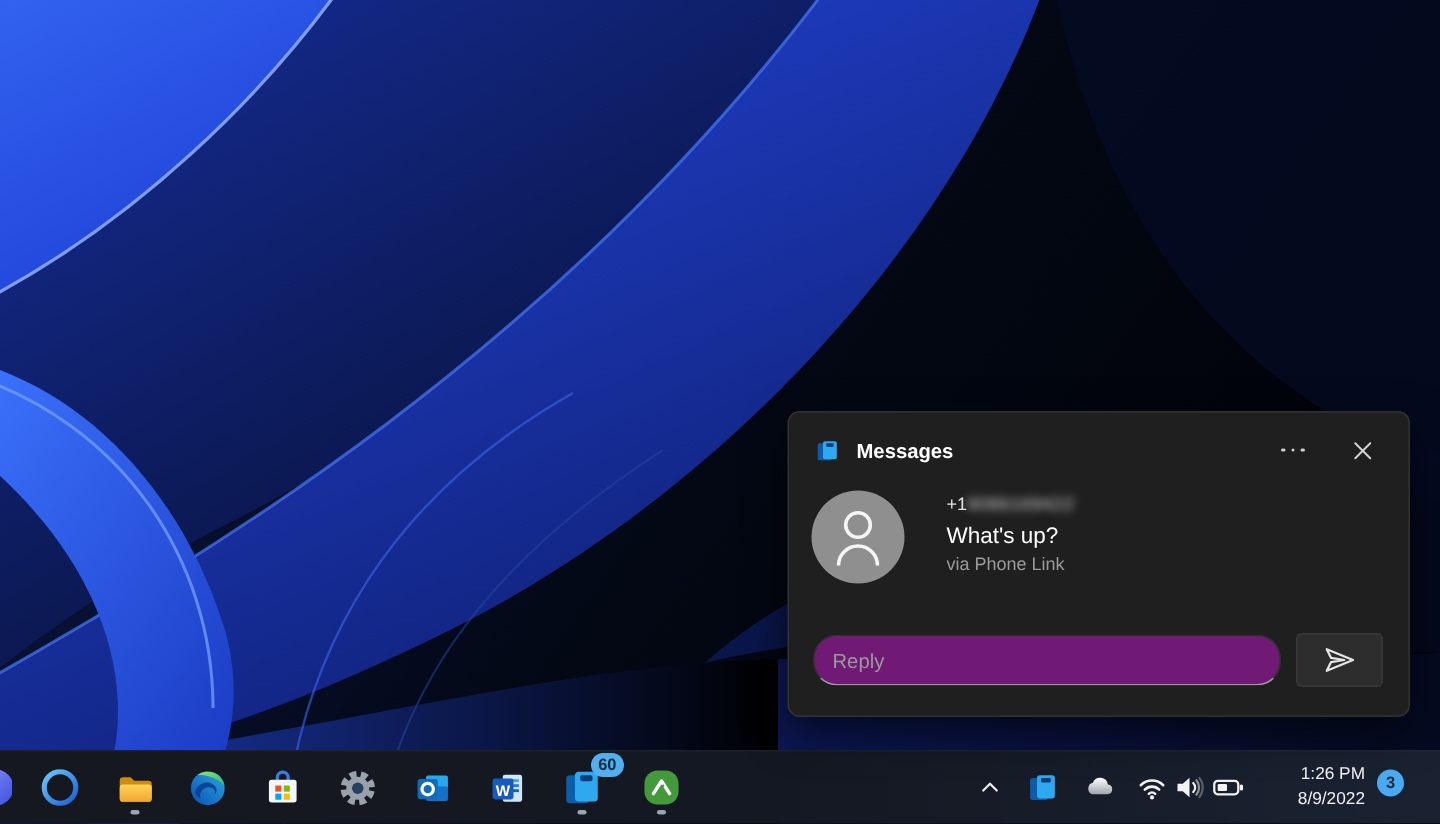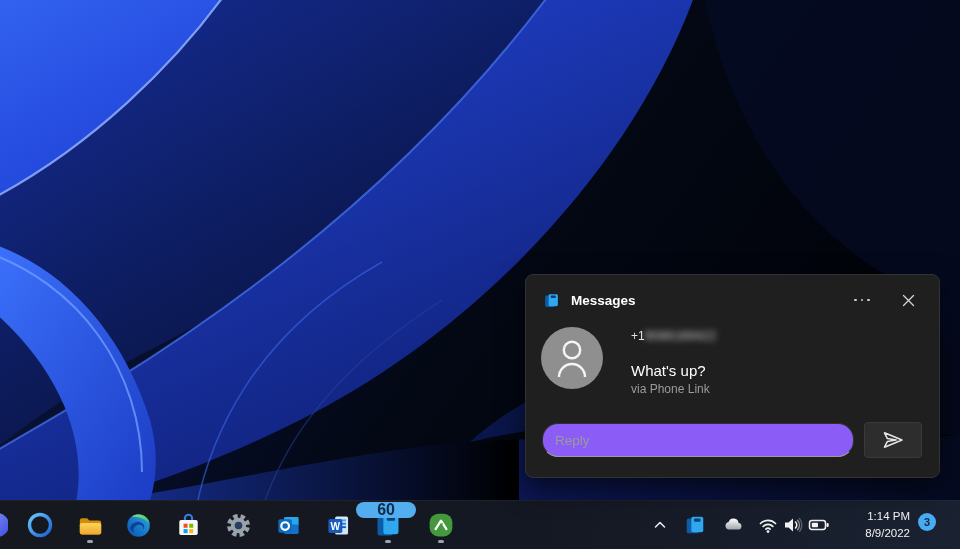--- a/index.html
+++ b/index.html
@@ -28,25 +28,25 @@
   .dots{display:flex;gap:4px;}
   .dots i{width:2.6px;height:2.6px;border-radius:50%;background:#cfcfcf;display:block;}
   .toast-body{display:flex;padding:15px 16px 0 15px;}
   .avatar{
     width:62px;height:62px;border-radius:50%;background:#8f8f8f;flex:0 0 auto;
     display:flex;align-items:center;justify-content:center;
   }
   .toast-texts{margin-left:28px;padding-top:1px;min-width:0;}
   .toast-sender{font-size:12px;color:#e3e3e3;line-height:16px;display:flex;align-items:center;}
   .sender-masked{filter:blur(3px);opacity:.9;letter-spacing:.5px;}
-  .toast-message{font-size:15px;color:#ffffff;line-height:21px;margin-top:16px;}
+  .toast-message{font-size:15px;color:#ffffff;line-height:21px;margin-top:3px;}
   .toast-via{font-size:12px;color:#9b9b9b;line-height:16px;margin-top:0;}
   .toast-reply{position:absolute;left:16px;right:17px;bottom:19px;display:flex;align-items:center;}
   .reply-input{
-    flex:1 1 auto;height:34px;box-sizing:border-box;background:#8b5cf6;
+    flex:1 1 auto;height:34px;box-sizing:border-box;background:#701a75;
     border:1px solid #303030;border-bottom:1.6px solid #9c9c9c;border-radius:16px;
     color:#e8e8e8;font-size:13.5px;padding:0 12px;outline:none;
     font-family:"Liberation Sans",sans-serif;
   }
   .reply-input::placeholder{color:#9a9a9a;}
   .send-btn{
     width:56px;height:34px;margin-left:10px;flex:0 0 auto;background:#2d2d2d;
     border:1px solid #3a3a3a;border-radius:4px;display:flex;align-items:center;justify-content:center;
     cursor:default;
   }
@@ -59,21 +59,21 @@
   .tb-app{
     position:absolute;top:4px;width:40px;height:40px;border-radius:4px;
     display:flex;align-items:center;justify-content:center;cursor:default;
   }
   .run-dash{
     position:absolute;bottom:2px;left:50%;transform:translateX(-50%);
     width:6px;height:3px;border-radius:2px;background:#9aa5b1;
   }
   .badge-60{
     position:absolute;top:-3px;right:-8px;background:#53aef0;color:#0d2b45;
-    font-size:16px;font-weight:700;line-height:16px;padding:0 21px;border-radius:9px;
+    font-size:11px;font-weight:700;line-height:16px;padding:0 5px;border-radius:9px;
   }
   .tray-btn{
     position:absolute;top:8px;width:32px;height:32px;border-radius:4px;
     display:flex;align-items:center;justify-content:center;cursor:default;
   }
   .clock{
     position:absolute;top:7px;left:830px;width:80px;height:34px;
     color:#f2f2f2;font-size:11.5px;line-height:17px;text-align:right;cursor:default;
   }
   .notif-badge{
@@ -352,20 +352,20 @@
 
   <div class="tray-btn" style="left:803px">
     <svg width="26" height="26" viewBox="0 0 26 26">
       <rect x="3.5" y="8.5" width="16" height="9" rx="2.4" fill="none" stroke="#f2f2f2" stroke-width="1.5"></rect>
       <rect x="20.5" y="11" width="2.2" height="4" rx="1" fill="#f2f2f2"></rect>
       <rect x="5.8" y="10.7" width="6.2" height="4.6" rx="0.8" fill="#f2f2f2"></rect>
     </svg>
   </div>
 
   <div class="clock">
-    <div>1:14 PM</div>
+    <div>1:26 PM</div>
     <div>8/9/2022</div>
   </div>
 </div>
 
 <div class="notif-badge">
   <span>3</span>
 </div>
 
 </body></html>

